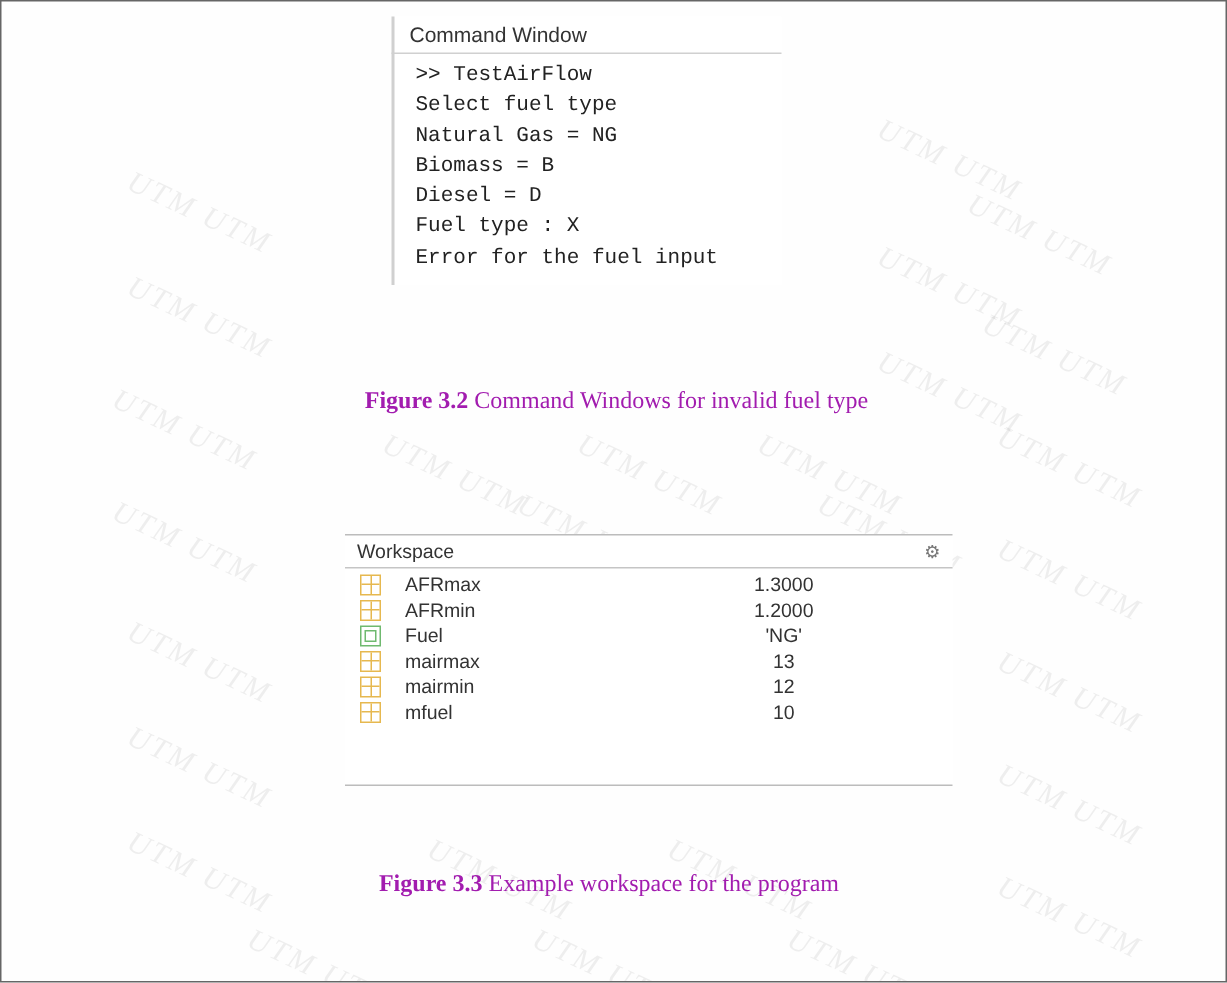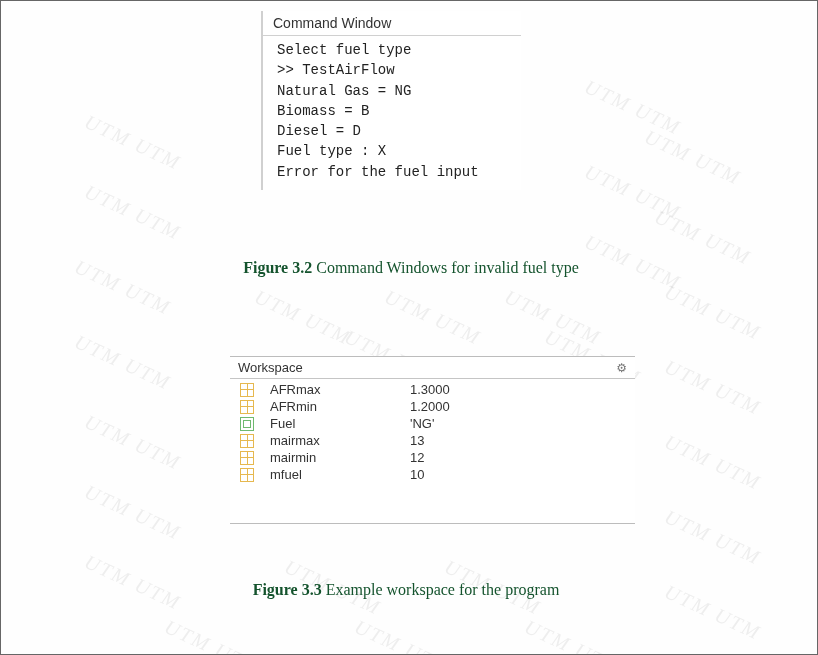--- a/index.html
+++ b/index.html
@@ -57,21 +57,21 @@
     font-size: 14px;
     color: #222;
     line-height: 1.45;
   }
   .cmd-line { white-space: pre; }
 
   .figure-caption {
     position: absolute;
     font-family: "Times New Roman", serif;
     font-size: 16px;
-    color: #14532d;
+    color: #a21caf;
     text-align: center;
   }
   .figure-caption b { font-weight: bold; }
   .cap1 { left: 230px; top: 258px; width: 360px; }
   .cap2 { left: 215px; top: 580px; width: 380px; }
 
   
   .workspace {
     position: absolute;
     left: 229px;
@@ -104,21 +104,21 @@
   .col-name { width: 170px; padding-left: 10px; display:flex; align-items:center; gap:4px;}
   .col-value { flex: 1; }
   .sort-arrow { font-size: 9px; color: #888; }
   .ws-rows {
     padding: 2px 0 40px 0;
     font-size: 13px;
     color: #333;
   }
   .ws-row { display: flex; padding: 1px 0; }
   .ws-row .rname { width: 170px; padding-left: 10px; display:flex; align-items:center; gap:16px;}
-  .ws-row .rval  { flex: 1; }
+  .ws-row .rval  { flex: 1; text-align: center; }
   .var-icon {
     width: 14px; height: 14px;
     display: inline-block;
     position: relative;
     box-sizing: border-box;
   }
   .var-icon.num {
     border: 1px solid #e6b84f;
     background:
       linear-gradient(#e6b84f,#e6b84f) center/100% 1px no-repeat,
@@ -166,22 +166,22 @@
   <span class="wm" style="left:160px; top:635px">UTM UTM</span>
   <span class="wm" style="left:350px; top:635px">UTM UTM</span>
   <span class="wm" style="left:520px; top:635px">UTM UTM</span>
 </div>
 
 <div class="content">
 
   <div class="cmd-window">
     <div class="cmd-title">Command Window</div>
     <div class="cmd-body">
+      <div class="cmd-line">&gt;&gt; TestAirFlow</div>
       <div class="cmd-line">Select fuel type</div>
-      <div class="cmd-line">&gt;&gt; TestAirFlow</div>
       <div class="cmd-line">Natural Gas = NG</div>
       <div class="cmd-line">Biomass = B</div>
       <div class="cmd-line">Diesel = D</div>
       <div class="cmd-line">Fuel type : X</div>
       <div class="cmd-line"></div>
       <div class="cmd-line">Error for the fuel input</div>
     </div>
   </div>
 
   <div class="figure-caption cap1">

